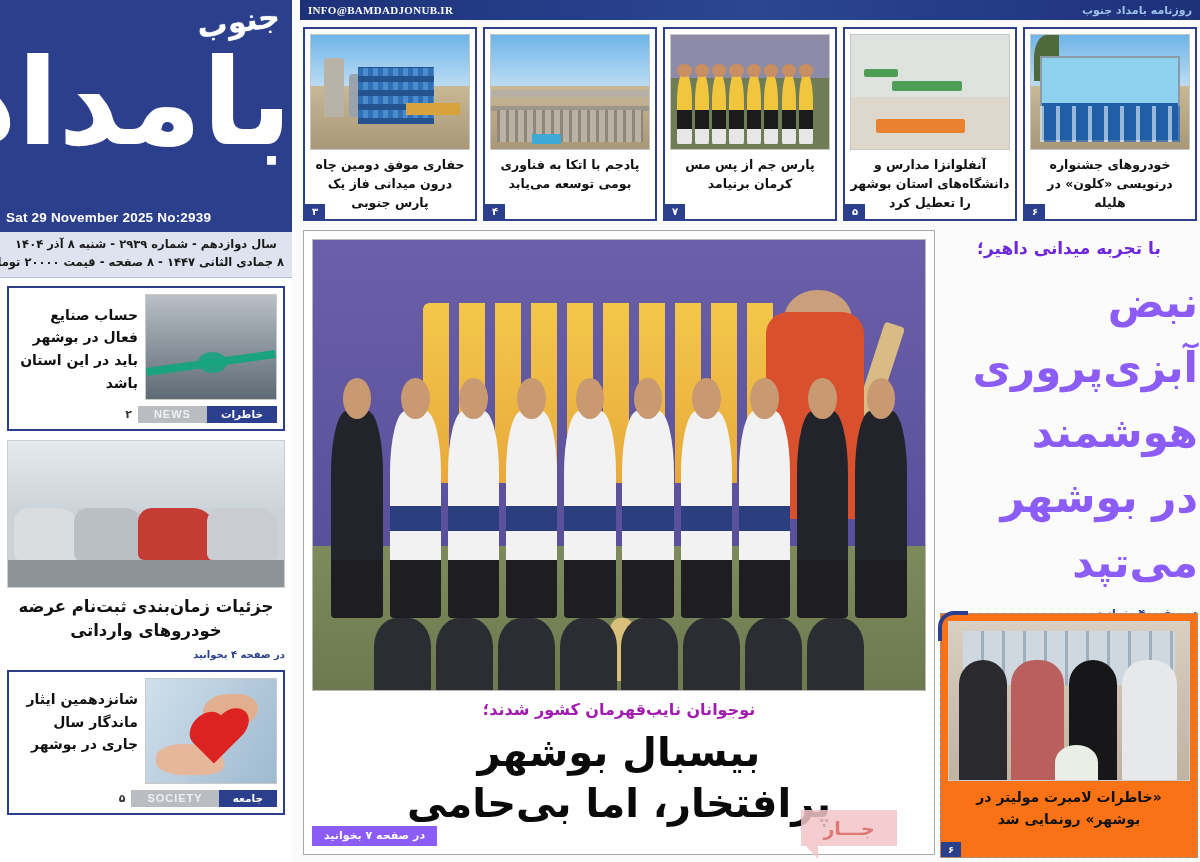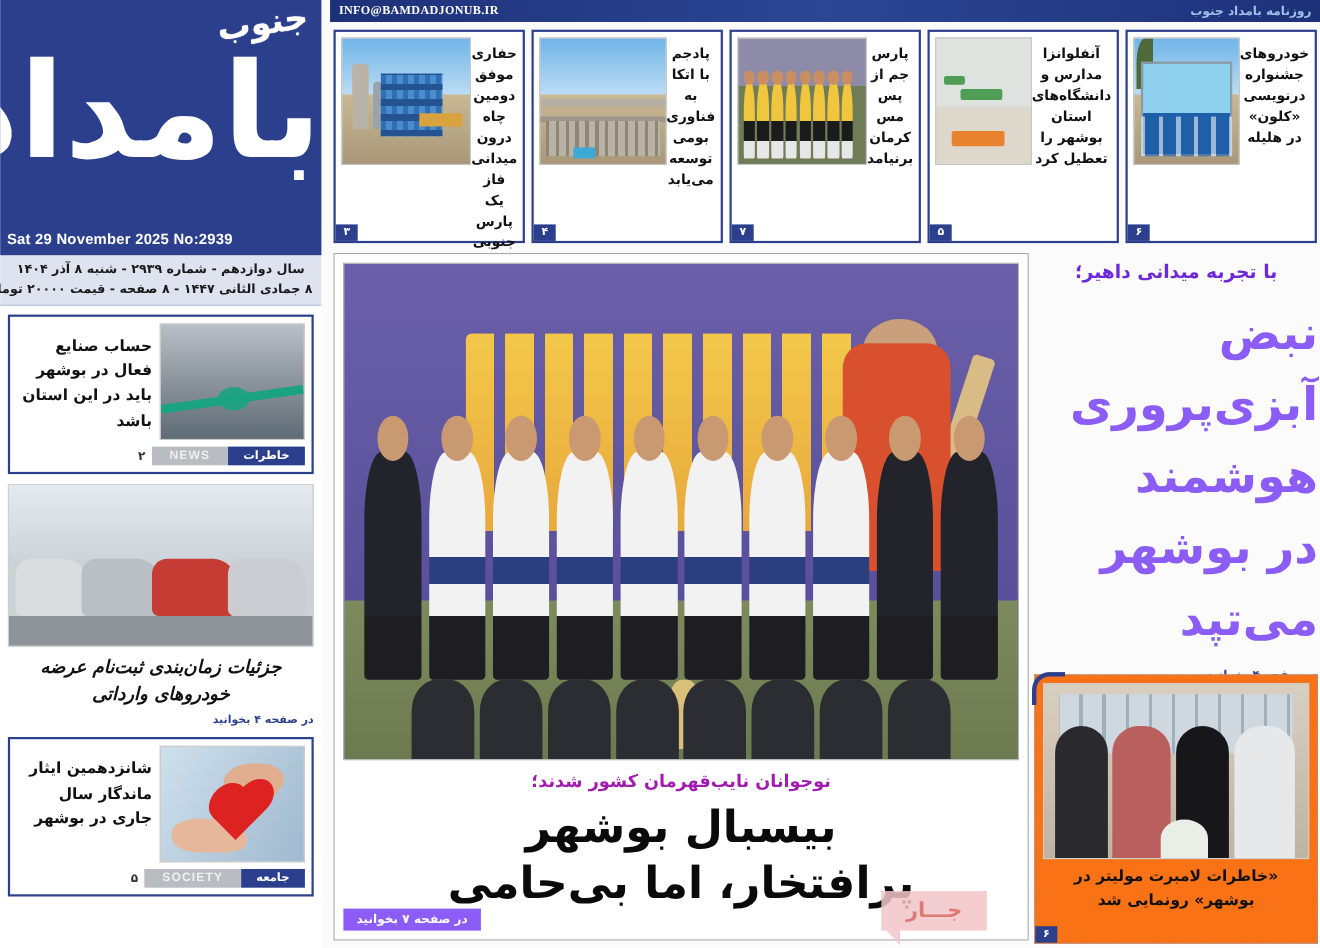--- a/index.html
+++ b/index.html
@@ -168,21 +168,20 @@
     background: #cdd2d7;
   }
   .side-plain .plain-title {
     margin-top: 7px;
     text-align: center;
     font-size: 16.5px;
     font-weight: bold;
     line-height: 1.5;
     color: #111;
     font-family: "DejaVu Sans", sans-serif;
-    font-style: italic;
   }
   .side-plain .plain-more {
     margin-top: 5px;
     text-align: right;
     font-size: 10px;
     font-weight: bold;
     color: #2c3f8d;
     font-family: "DejaVu Sans", sans-serif;
   }
 
@@ -226,21 +225,21 @@
     gap: 6px;
     direction: ltr;
   }
   .news-card {
     flex: 1;
     border: 2px solid #2c3f8d;
     background: #fff;
     position: relative;
     padding: 5px 5px 0 5px;
     display: flex;
-    flex-direction: row;
+    flex-direction: column;
   }
   .news-card .card-img {
     width: 100%;
     height: 116px;
     border: 1px solid #c6c6c6;
     overflow: hidden;
     position: relative;
     background: #ccd1d6;
   }
   .news-card .card-title {

